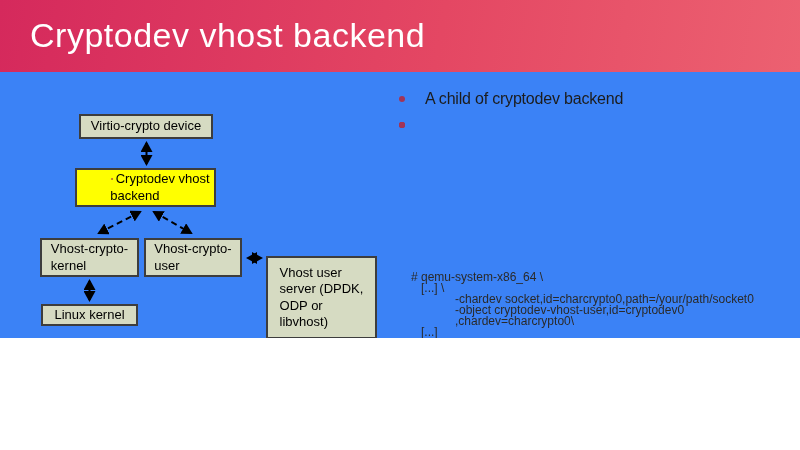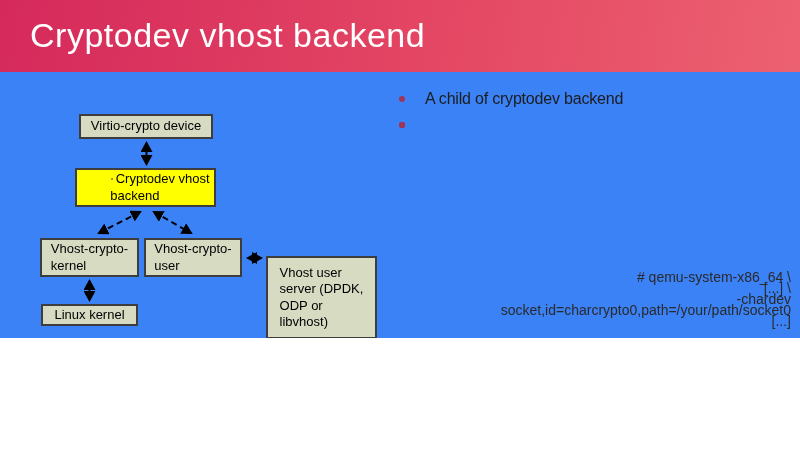--- a/index.html
+++ b/index.html
@@ -63,25 +63,24 @@
     font-size: 16px;
     line-height: 20px;
     color: #1c1c1c;
     white-space: pre-line;
     letter-spacing: -0.2px;
   }
 
   
   .code {
     position: absolute; left: 411px; top: 272px; width: 380px;
-    font-size: 14px;
+    font-size: 12px;
     line-height: 10.8px;
     color: #2a2a2a;
     letter-spacing: 0;
-    text-align: right;
   }
   .code .ind0 { margin-left: 0; }
   .code .ind1 { margin-left: 10px; line-height: 11.5px; }
   .code .ind2 { margin-left: 44px; }
 
   
   .footer-line {
     position: absolute; left: 0; top: 427px; width: 800px; height: 5px;
     background: linear-gradient(90deg, #b0404e 0%, #d85b59 45%, #e56a5e 100%);
   }
@@ -163,20 +162,21 @@
     </li>
     <li>
       <span class="dot"></span>
     </li>
   </ul>
 
   <div class="code">
     <div class="ind0"># qemu-system-x86_64 \</div>
     <div class="ind1">[...] \</div>
     <div class="ind2">-chardev socket,id=charcrypto0,path=/your/path/socket0</div>
+    <div class="ind2">-object cryptodev-vhost-user,id=cryptodev0 ,chardev=charcrypto0\</div>
     <div class="ind1">[...]</div>
   </div>
 
   <div class="lf-logo">
     <div class="lf-icon">
       <svg width="27" height="27" viewBox="0 0 27 27" xmlns="http://www.w3.org/2000/svg">
         <path d="M0,0 H27 V27 H20.5 V6.5 H0 Z" fill="#1f3b63"></path>
         <path d="M0,8.5 H6.5 V20.5 H18.5 V27 H0 Z" fill="#1e9cd2"></path>
       </svg>
     </div>

